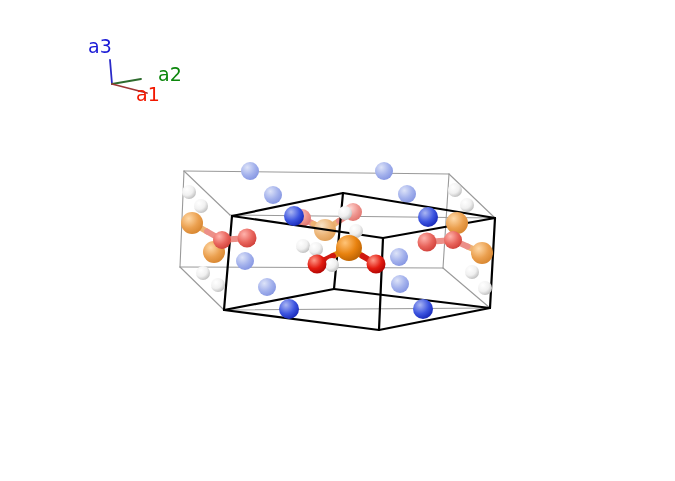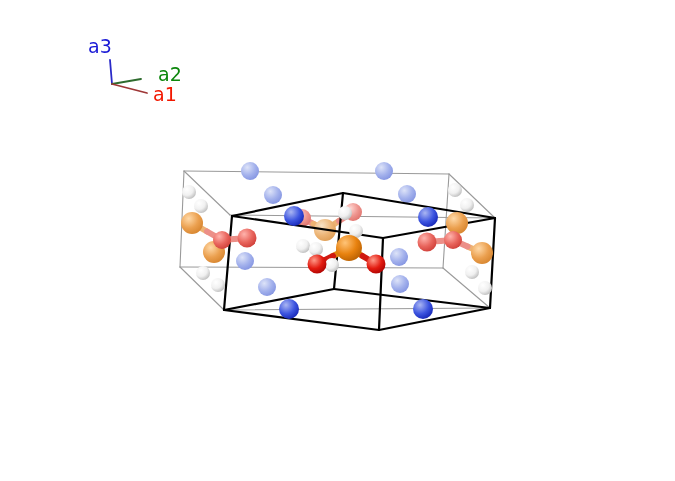--- a/index.html
+++ b/index.html
@@ -165,14 +165,14 @@
         <circle cx="349" cy="248" r="13" fill="url(#g-orange)"></circle>
       </g>
       <g>
         <line x1="112" y1="84" x2="110" y2="60" stroke="#2a2ac8" stroke-width="1.8" stroke-linecap="round"></line>
         <line x1="112" y1="84" x2="141" y2="79" stroke="#2e6b2e" stroke-width="1.8" stroke-linecap="round"></line>
         <line x1="112" y1="84" x2="147" y2="93" stroke="#9e3636" stroke-width="1.8" stroke-linecap="round"></line>
       </g>
     </svg>
   <span class="axis-label" style="left: 88px; top: 36px; color: rgb(27, 27, 214);">a3</span>
   <span class="axis-label" style="left: 158px; top: 64px; color: rgb(12, 135, 12);">a2</span>
-  <span class="axis-label" style="left: 153px; top: 84px; color: rgb(242, 24, 0);">a1</span>
+  <span class="axis-label" style="left: 136px; top: 84px; color: rgb(242, 24, 0);">a1</span>
 </div>
 
 </body></html>

